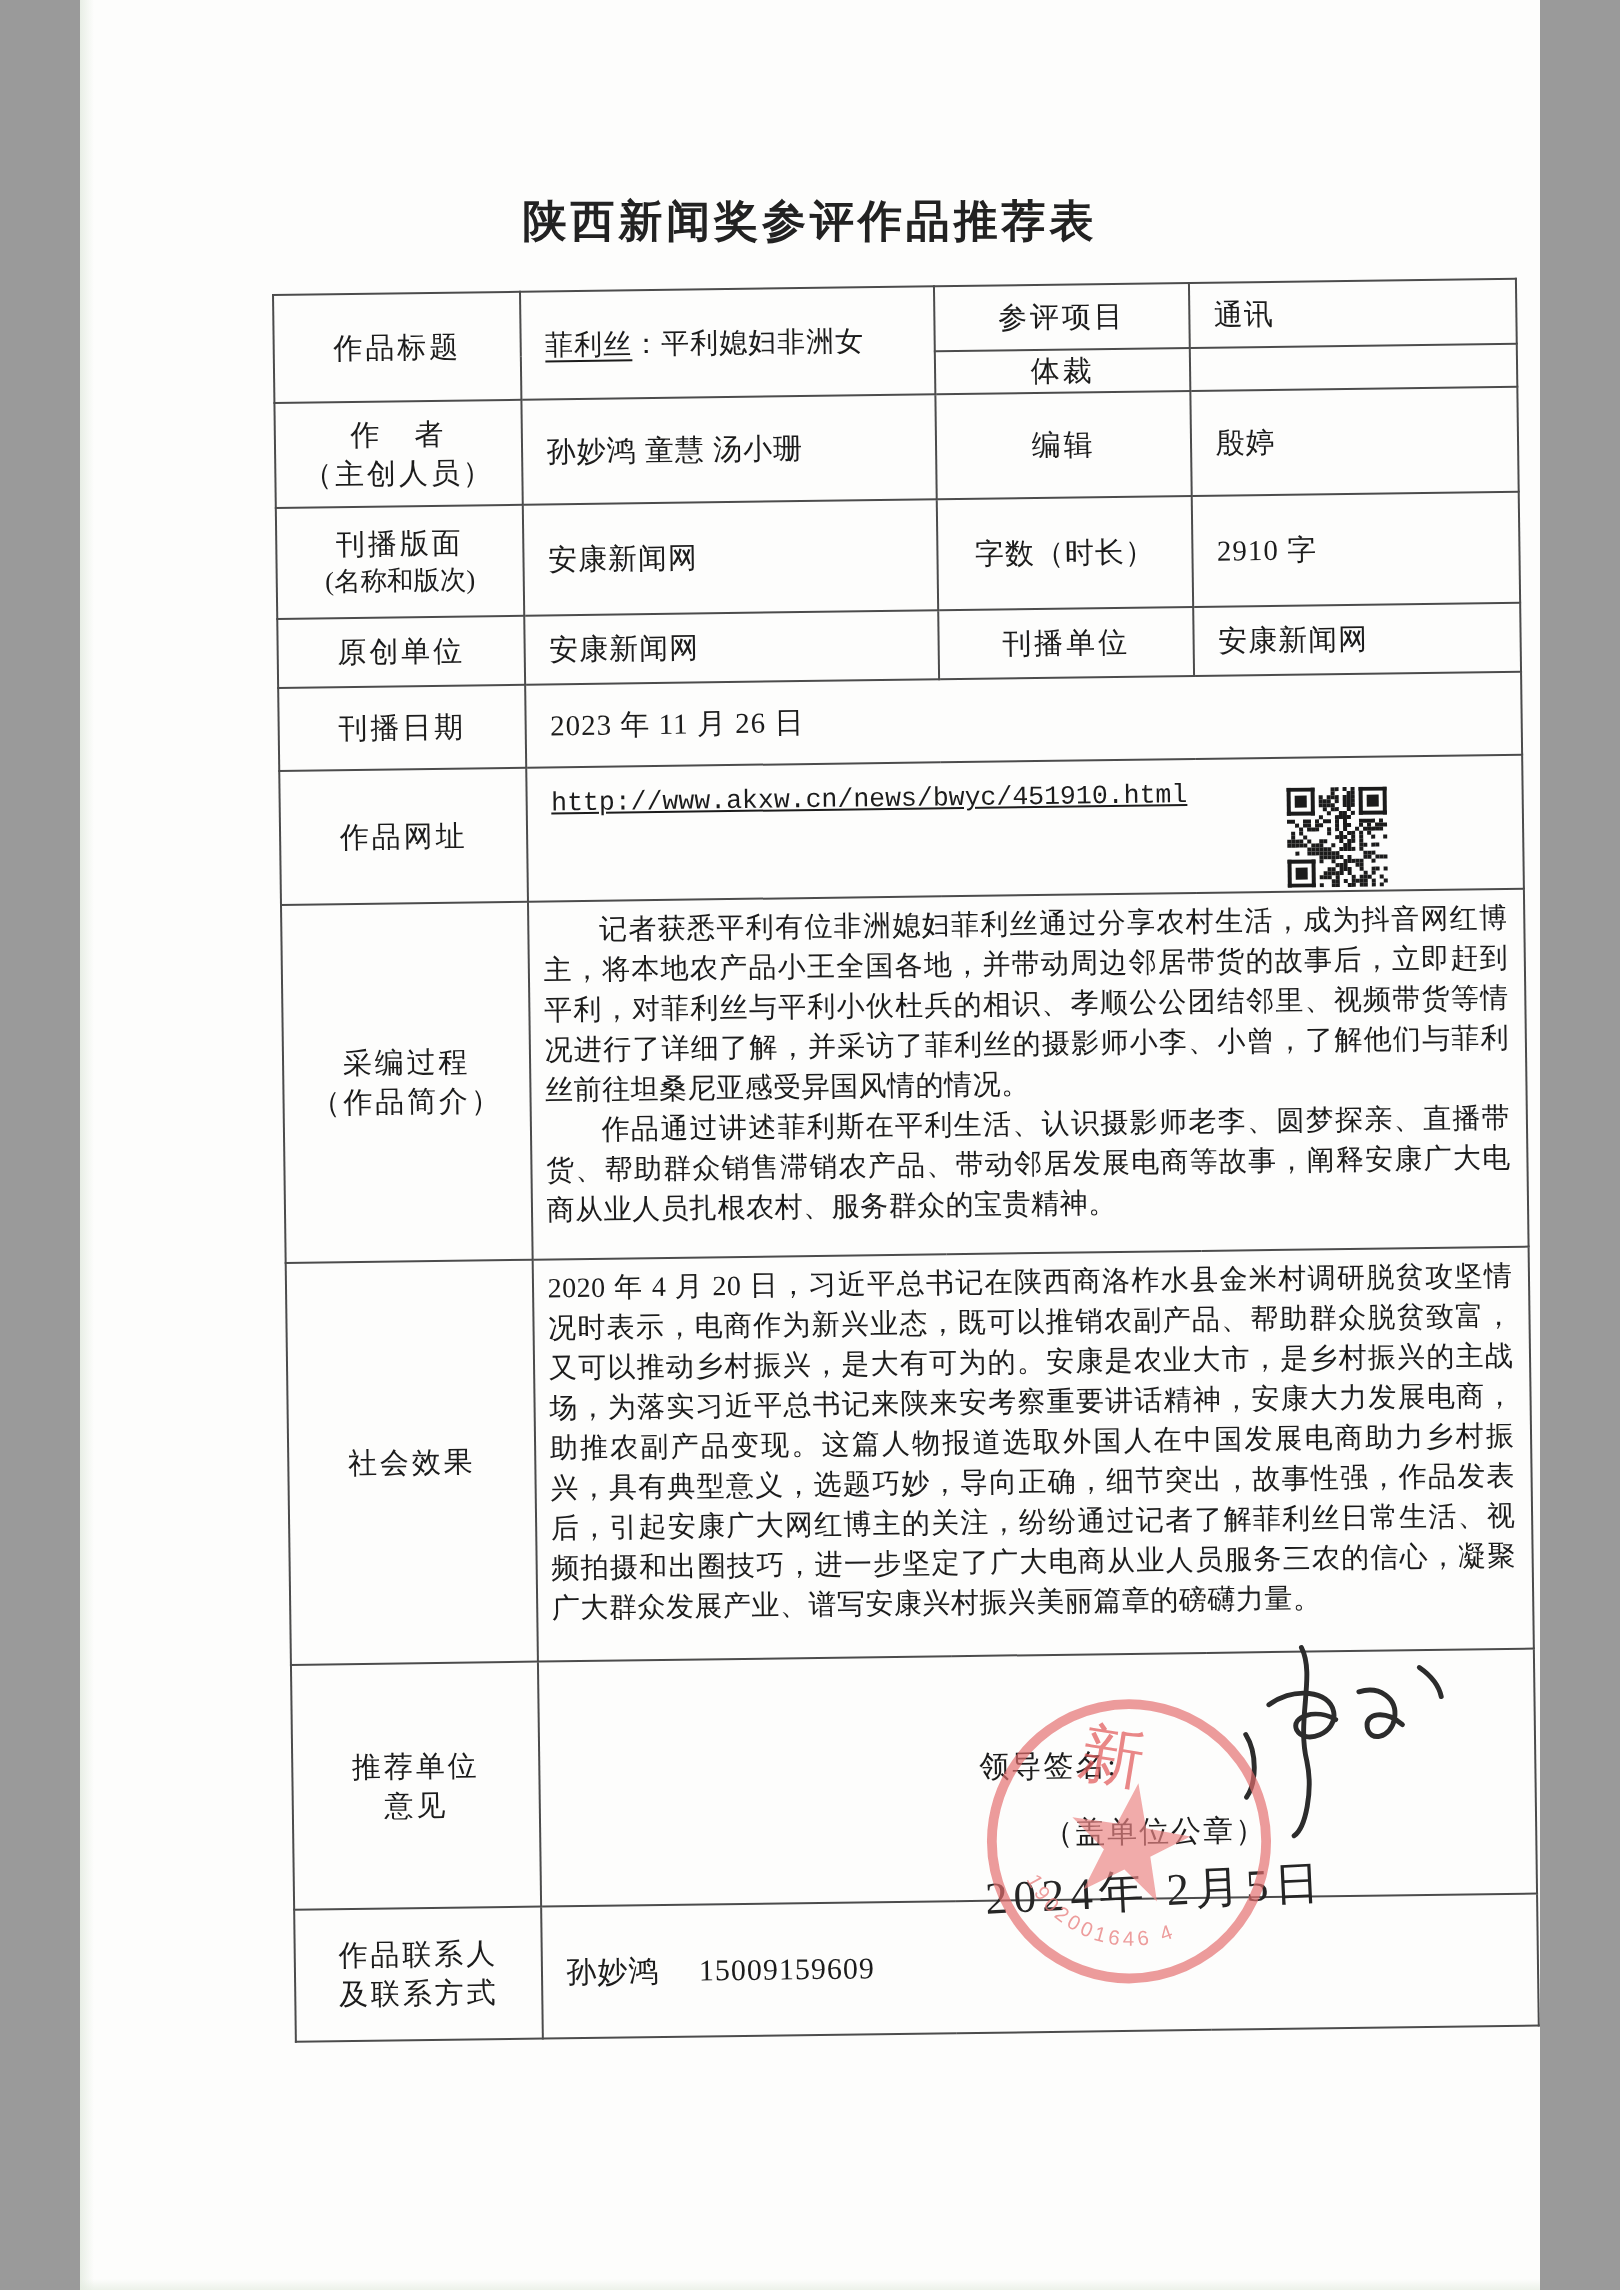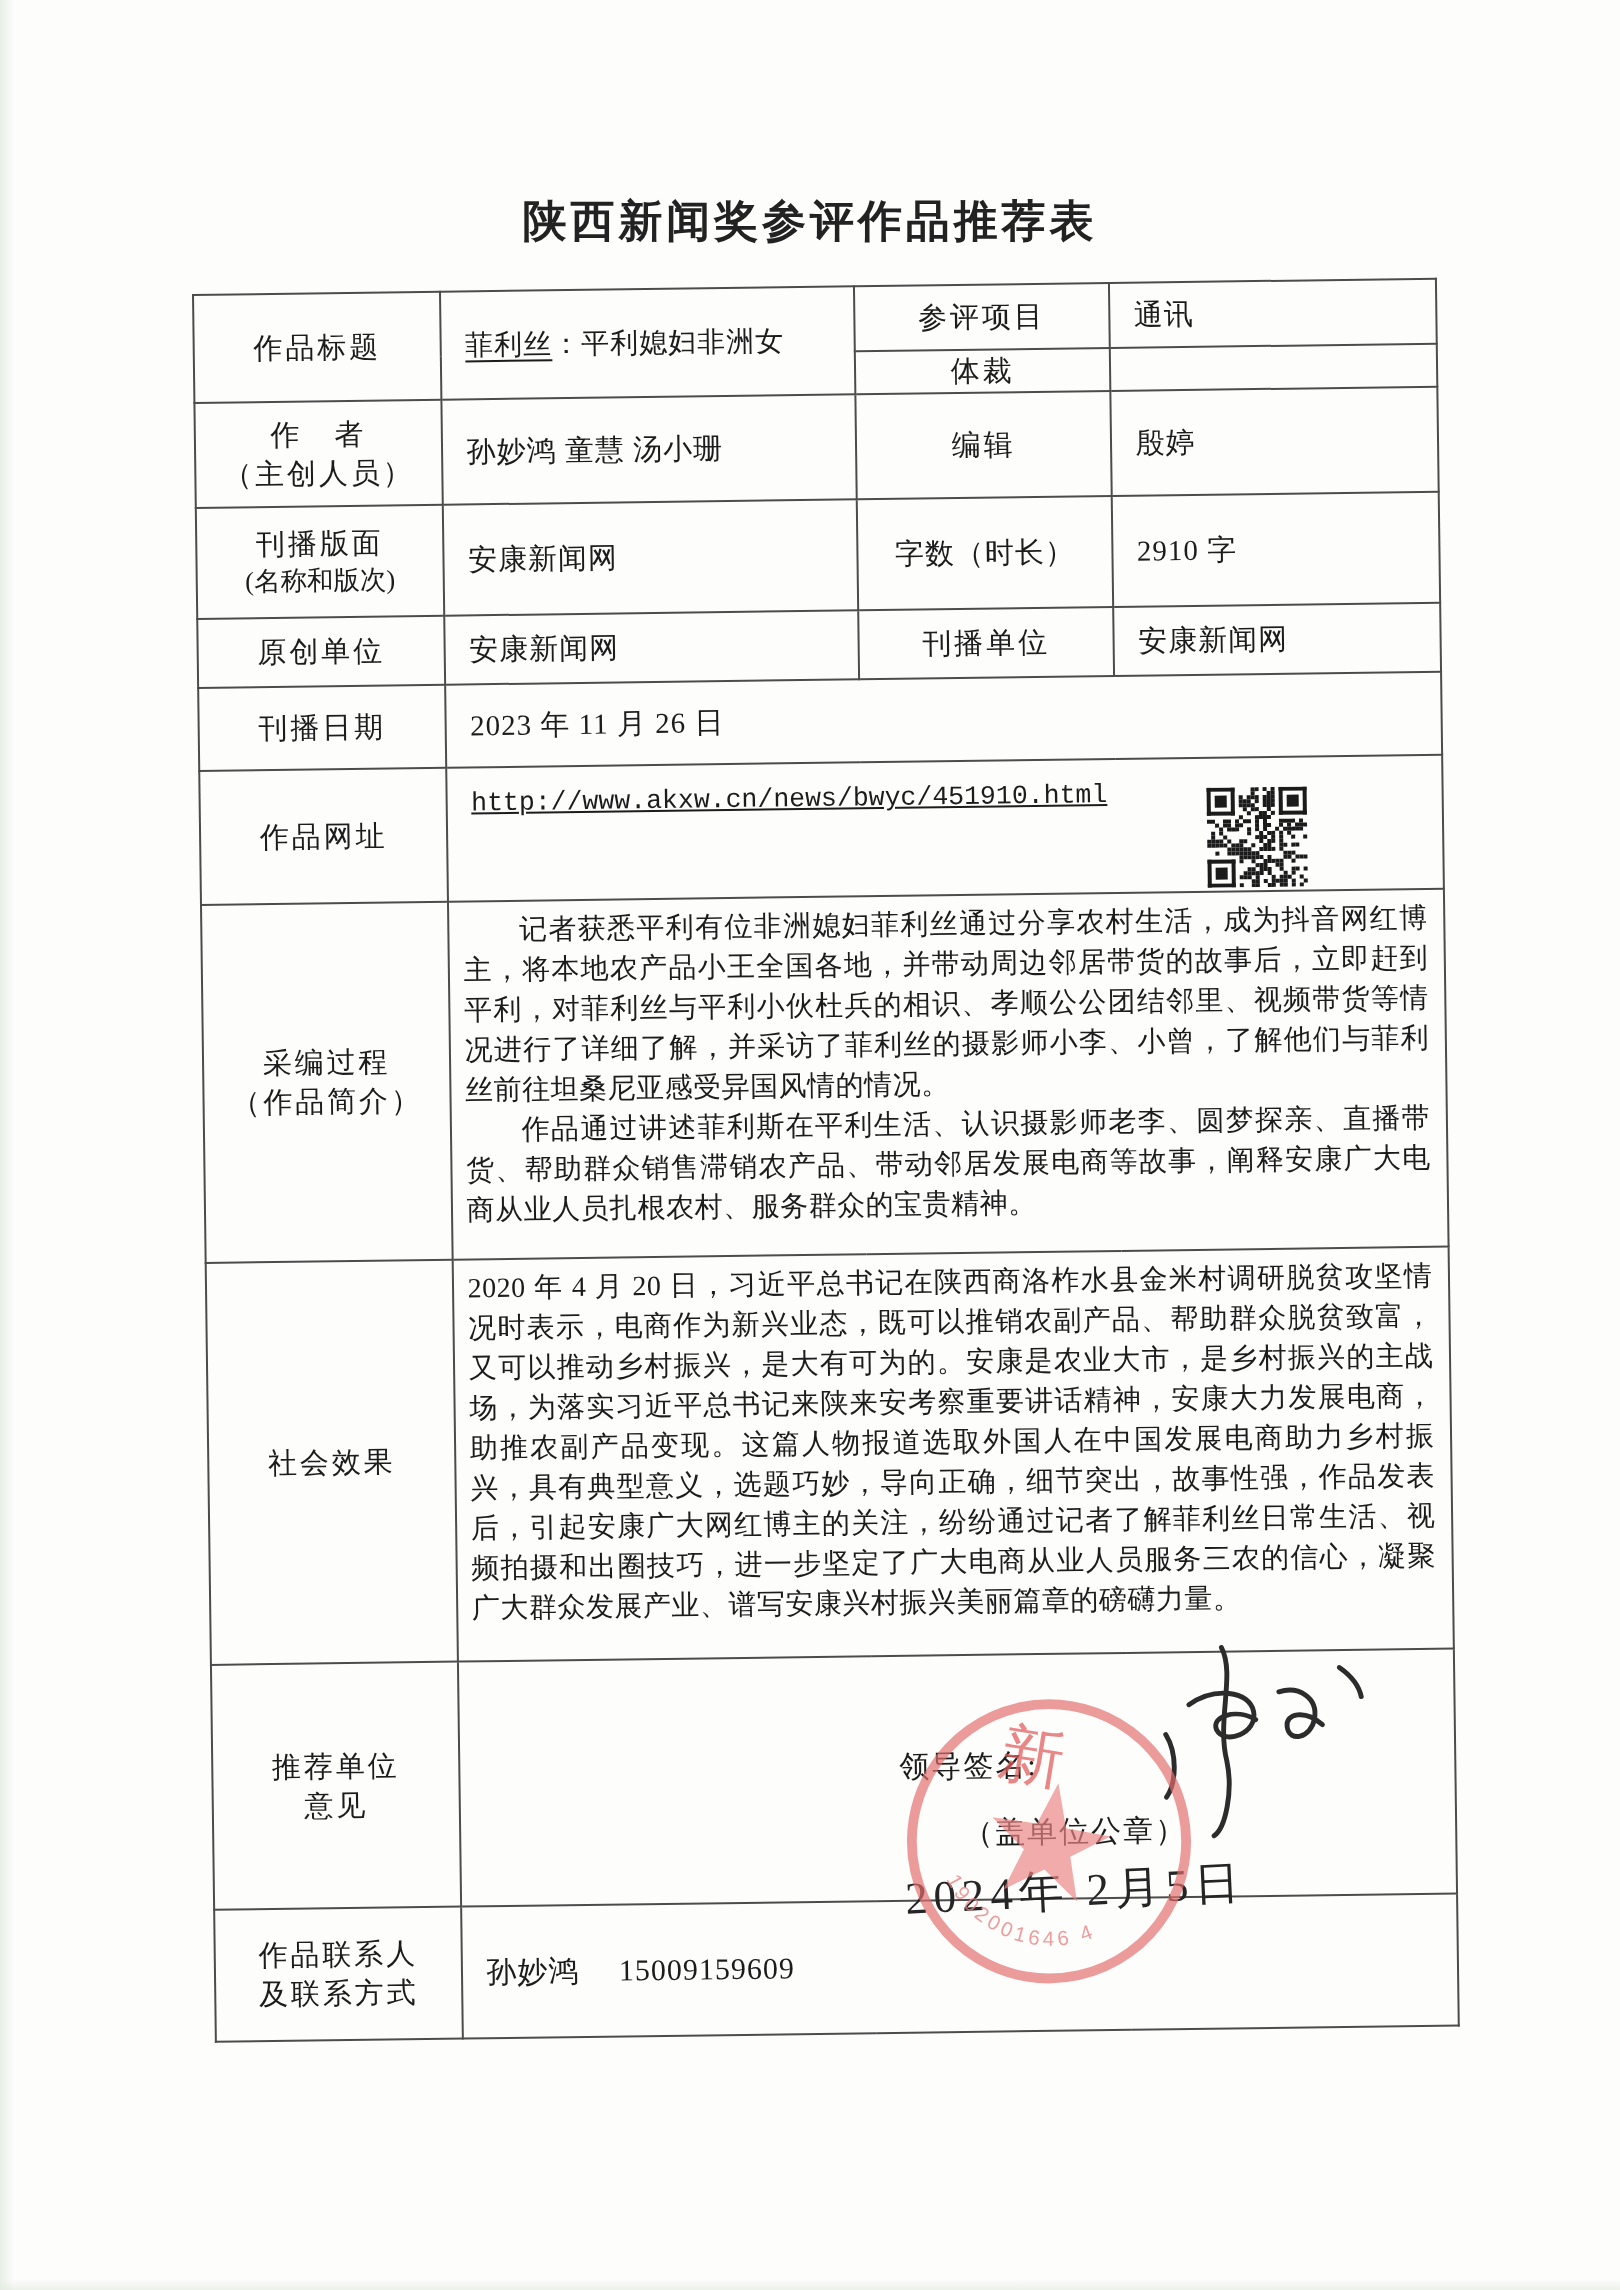--- a/index.html
+++ b/index.html
@@ -1,16 +1,16 @@
 <!DOCTYPE html>
 <html><head>
 <meta charset="utf-8">
 <style>
   html,body{margin:0;padding:0;background:#9a9a9a;}
-  .page{position:relative;width:1620px;height:2291px;margin:0 auto;background:#fdfdfc;
+  .page{position:relative;width:1460px;height:2291px;margin:0 auto;background:#fdfdfc;
         overflow:hidden;font-family:"Liberation Serif",serif;color:#1c1c1c;}
   .page::before{content:"";position:absolute;left:0;top:0;width:13.7px;height:100%;
         background:linear-gradient(90deg,#dfe8dc,rgba(255,255,255,0));opacity:.7;}
   .page::after{content:"";position:absolute;left:0;bottom:0;width:100%;height:11.8px;
         background:linear-gradient(0deg,#e3ebdf,rgba(255,255,255,0));opacity:.7;}
   .doc-title{position:absolute;top:192px;left:0;width:100%;text-align:center;
         font-family:"Liberation Sans",sans-serif;font-weight:700;font-size:44px;
         letter-spacing:3.9px;color:#222;}
   .tbl-wrap{position:absolute;left:192px;top:294px;transform:rotate(-0.75deg);
         transform-origin:top left;}

